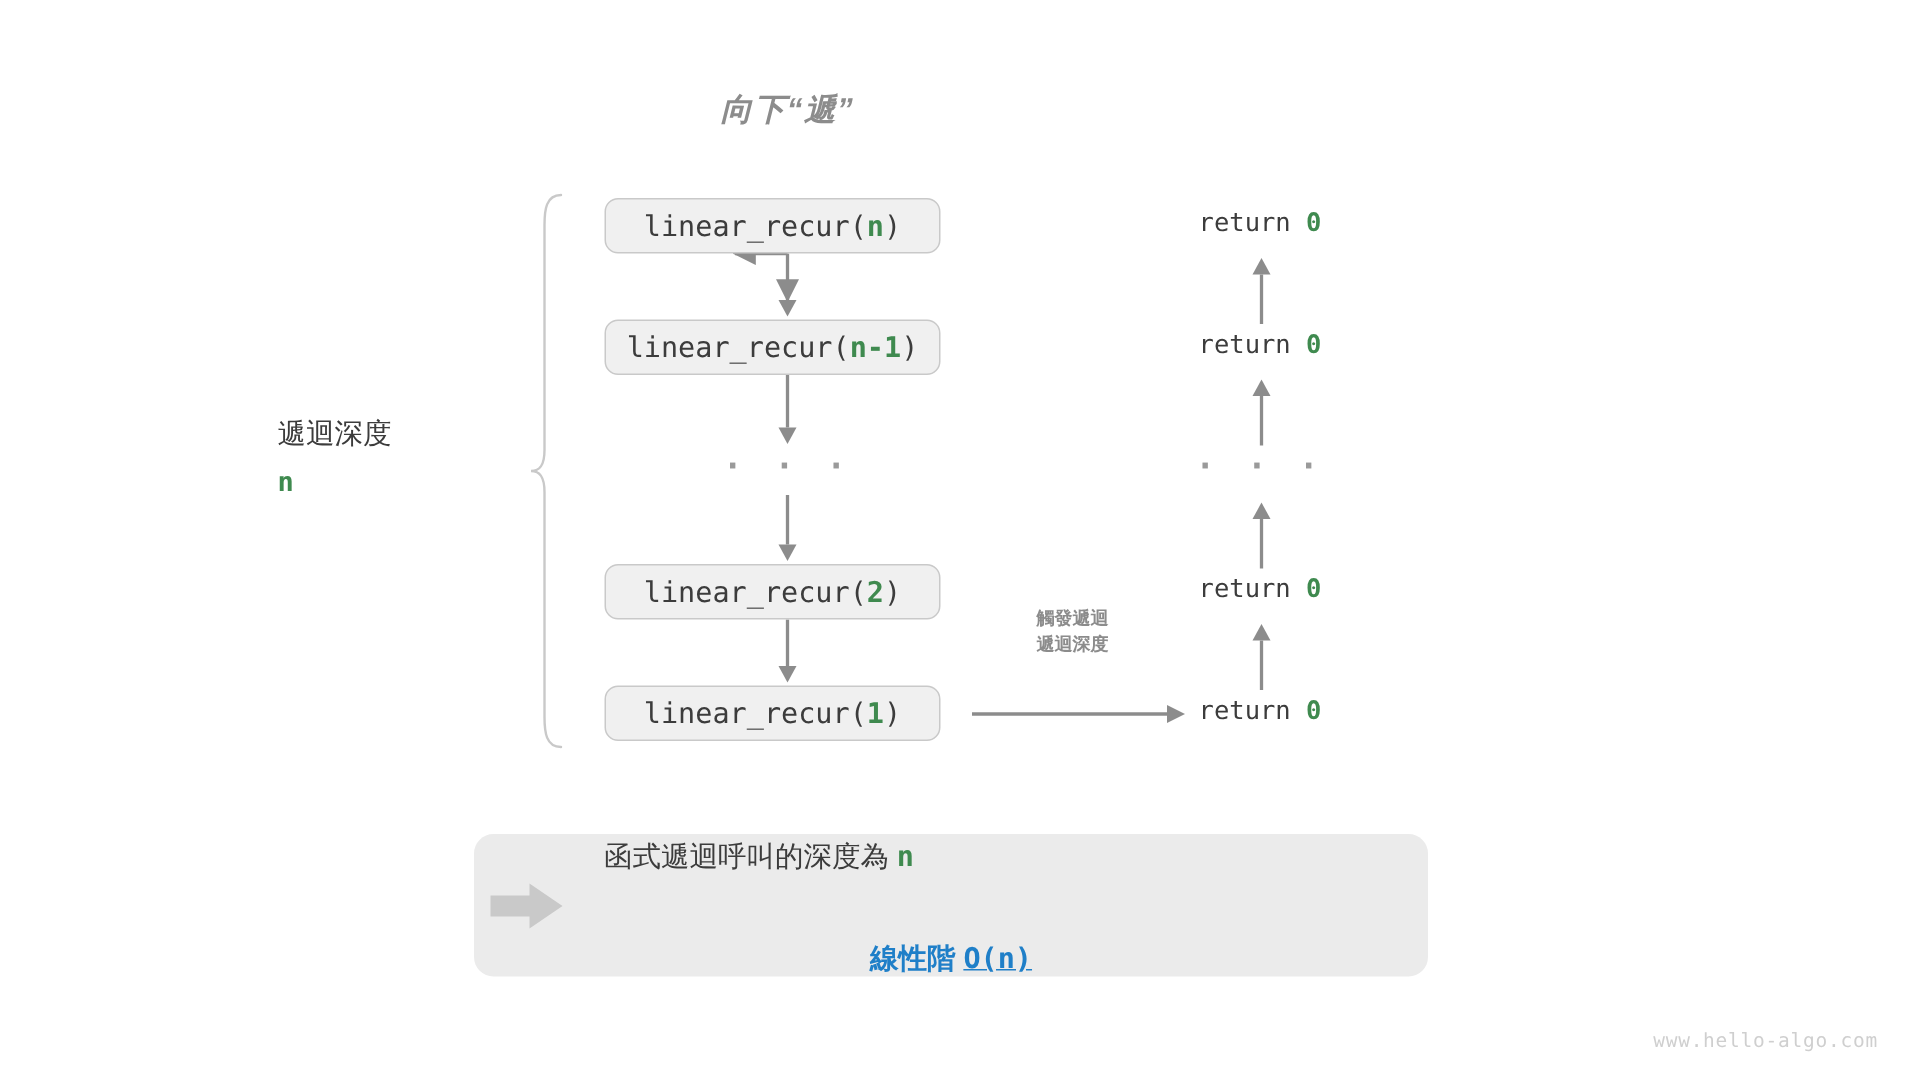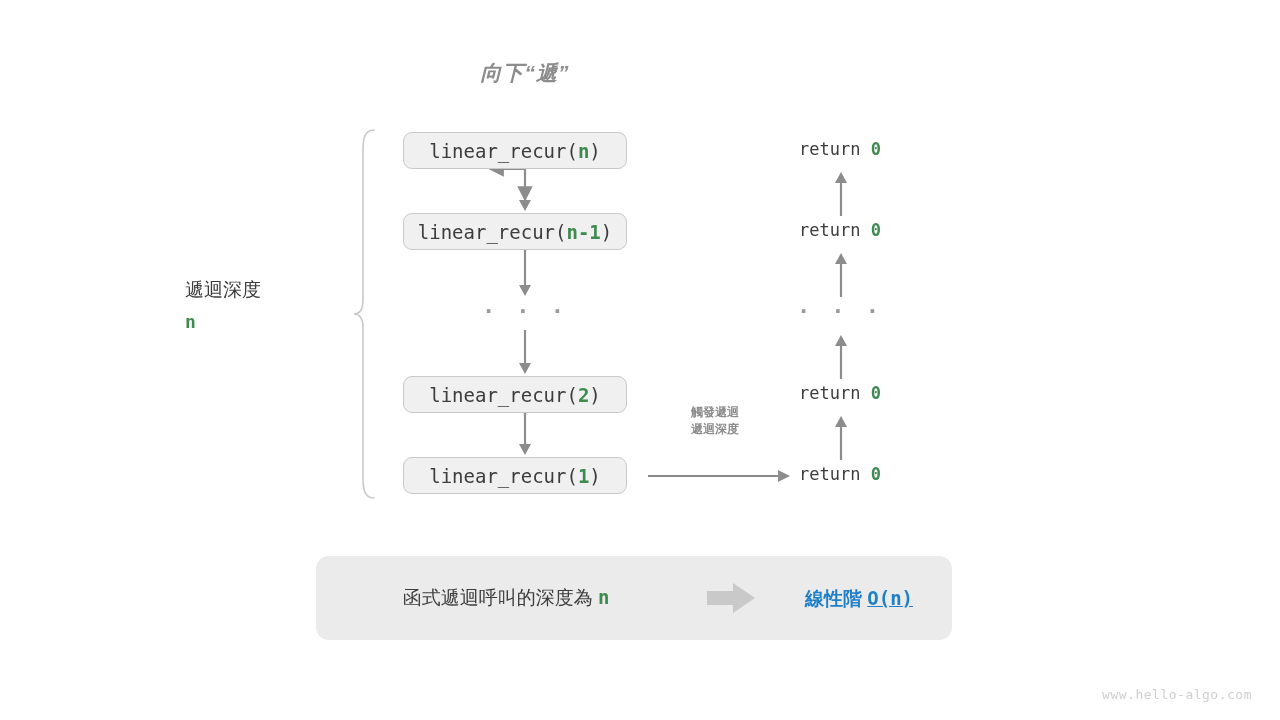--- a/index.html
+++ b/index.html
@@ -147,25 +147,25 @@
     color: #8c8c8c;
     white-space: nowrap;
   }
 
   
   #summary-panel {
     position: absolute;
     left: 316px;
     top: 556px;
     width: 636px;
-    height: 84px;
+    height: 95px;
     background: #ebebeb;
     border-radius: 13px;
     display: flex;
-    align-items: center;
+    flex-direction: column;
   }
   #summary-left {
     width: 380px;
     text-align: center;
     font-size: 19px;
     line-height: 1.65;
     color: #3c3c3c;
     white-space: nowrap;
   }
   #summary-left .mono {

